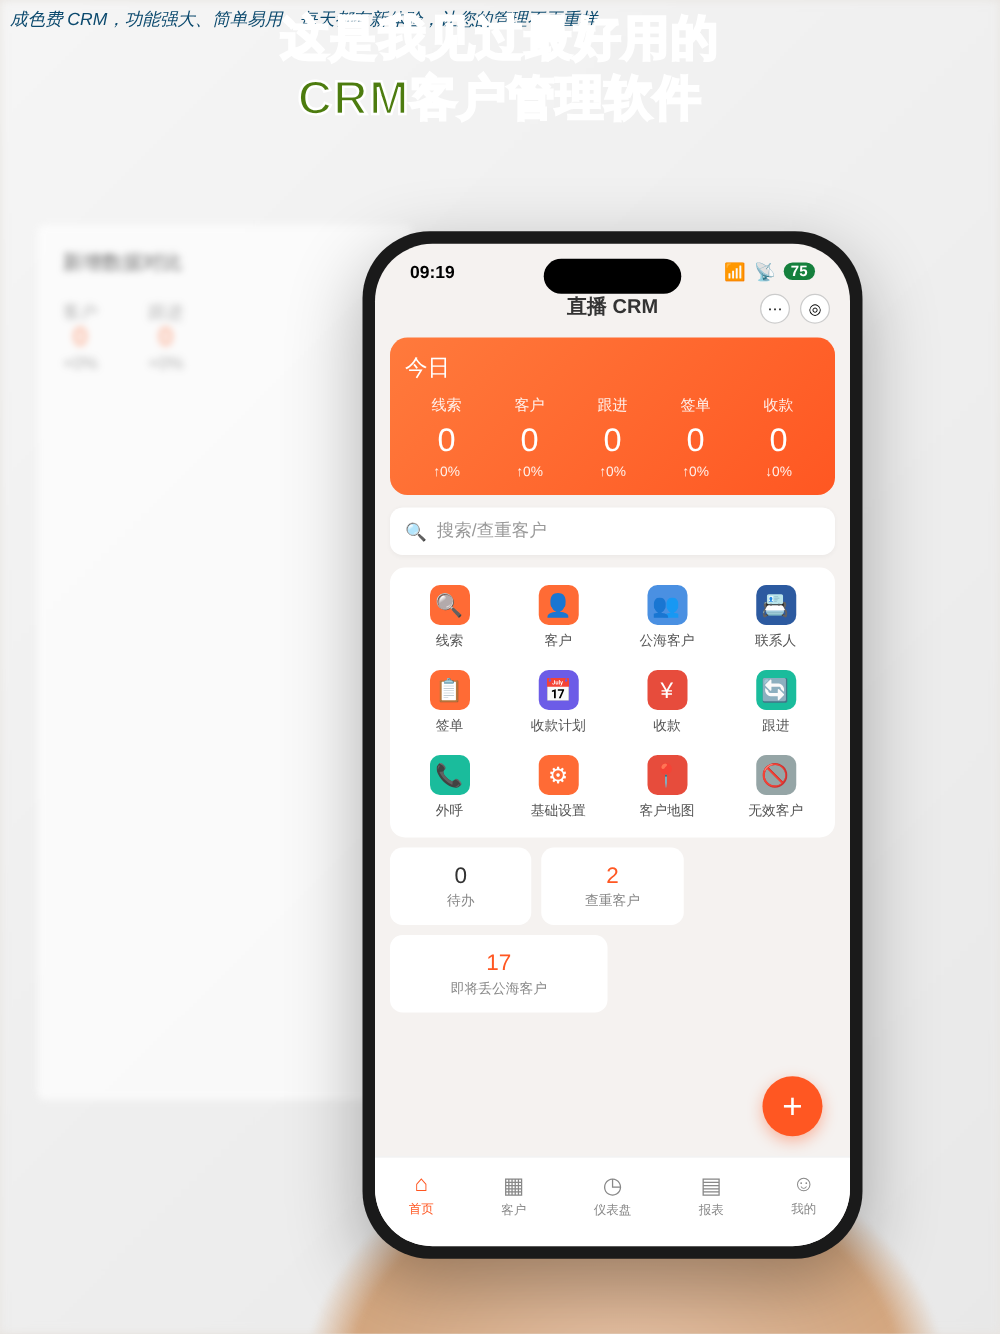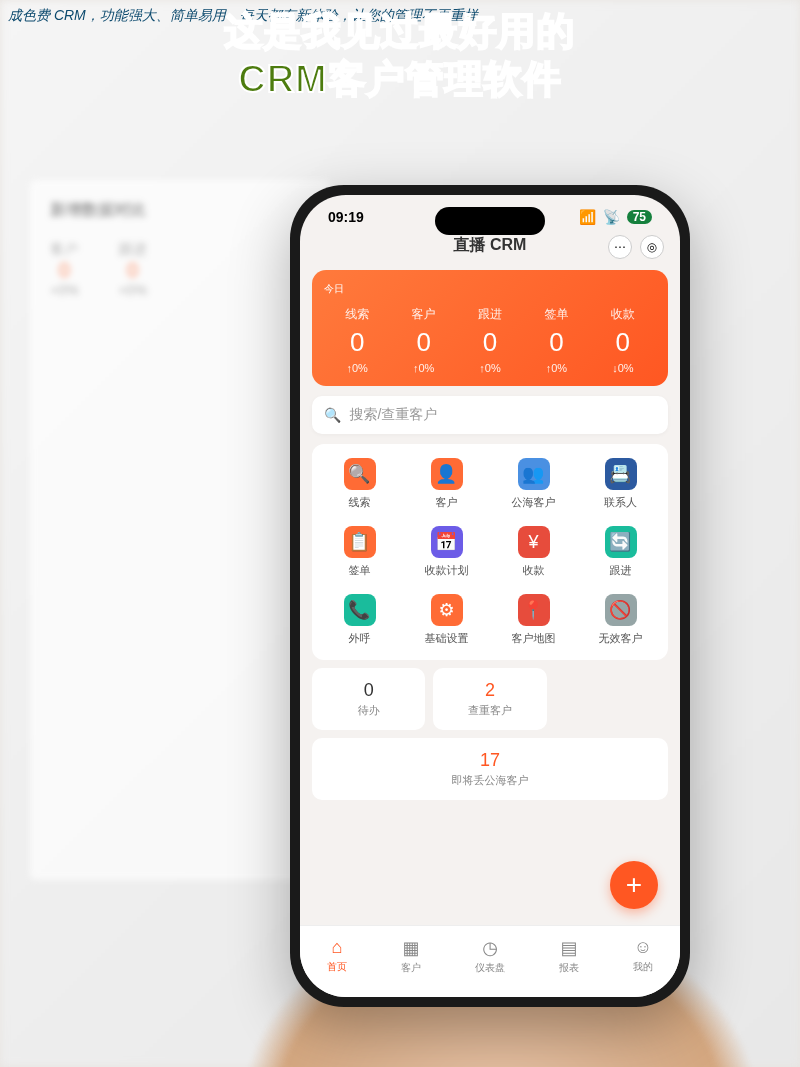--- a/index.html
+++ b/index.html
@@ -27,21 +27,21 @@
 .battery { background: #15803d; color: #fff; border-radius: 8px; padding: 0 6px; font-size: 12px; }
 
 
 .app-header { display: flex; justify-content: center; align-items: flex-start; padding: 6px 16px; position: relative; }
 .app-title { font-size: 16px; font-weight: 600; color: #333; }
 .app-header-right { position: absolute; right: 16px; display: flex; gap: 8px; }
 .pill-btn { width: 24px; height: 24px; border-radius: 12px; border: 1px solid #ccc; display: flex; align-items: center; justify-content: center; font-size: 12px; background: #fff; }
 
 
 .today-card { margin: 8px 12px; background: linear-gradient(135deg, #ff7a3c 0%, #ff5722 100%); border-radius: 14px; padding: 12px; color: #fff; }
-.today-label { font-size: 10px; margin-bottom: 10px; }
+.today-label { font-size: 18px; margin-bottom: 10px; }
 .stats-row { display: flex; justify-content: space-around; }
 .stat { text-align: center; flex: 1; }
 .stat-name { font-size: 12px; opacity: 0.9; }
 .stat-val { font-size: 26px; font-weight: 300; margin: 4px 0; }
 .stat-delta { font-size: 11px; opacity: 0.9; }
 
 
 .search-bar { margin: 10px 12px; background: #fff; border-radius: 10px; padding: 10px 12px; display: flex; align-items: center; gap: 8px; color: #999; font-size: 14px; box-shadow: 0 1px 4px rgba(0,0,0,0.04); }
 
 
@@ -49,21 +49,21 @@
 .grid-item { display: flex; flex-direction: column; align-items: center; gap: 5px; }
 .grid-icon { width: 32px; height: 32px; border-radius: 8px; display: flex; align-items: center; justify-content: center; font-size: 18px; color: #fff; }
 .grid-label { font-size: 11px; color: #555; }
 
 
 .tiles { margin: 8px 12px; display: grid; grid-template-columns: repeat(3, 1fr); gap: 8px; }
 .tile { background: #fff; border-radius: 10px; padding: 12px 8px; text-align: center; }
 .tile-val { font-size: 18px; font-weight: 400; color: #333; }
 .tile-val.orange { color: #ff5722; }
 .tile-lbl { font-size: 11px; color: #888; margin-top: 2px; }
-.tiles2 { grid-template-columns: repeat(1, 1fr); }
+.tiles2 { grid-template-columns: repeat(2, 1fr); }
 
 
 .fab { position: absolute; right: 22px; bottom: 88px; width: 48px; height: 48px; border-radius: 24px; background: #ff5722; color: #fff; font-size: 28px; display: flex; align-items: center; justify-content: center; box-shadow: 0 4px 12px rgba(255,87,34,0.4); }
 
 
 .bottom-nav { position: absolute; bottom: 0; left: 0; right: 0; height: 72px; background: #fff; display: flex; justify-content: space-around; align-items: center; border-top: 1px solid #eee; padding-bottom: 12px; }
 .nav-item { display: flex; flex-direction: column; align-items: center; gap: 2px; font-size: 10px; color: #888; }
 .nav-item.active { color: #ff5722; }
 .nav-icon { font-size: 18px; }
 

